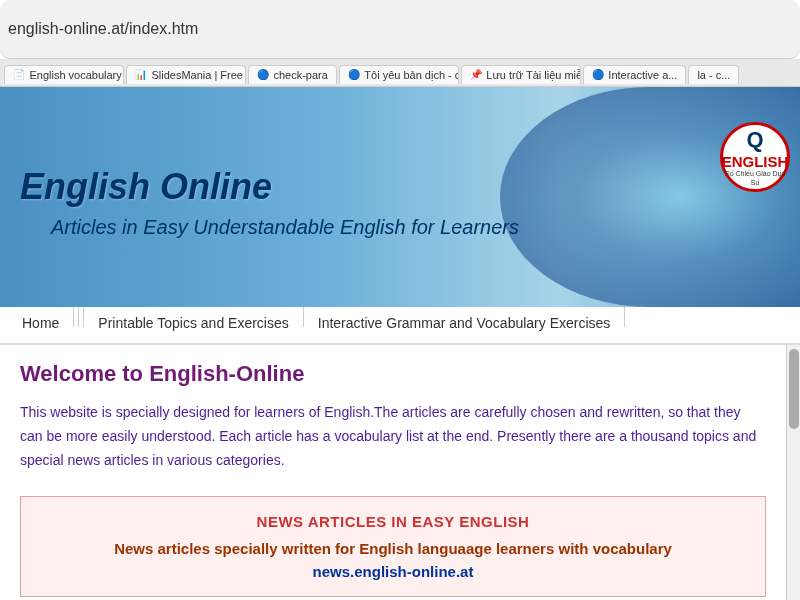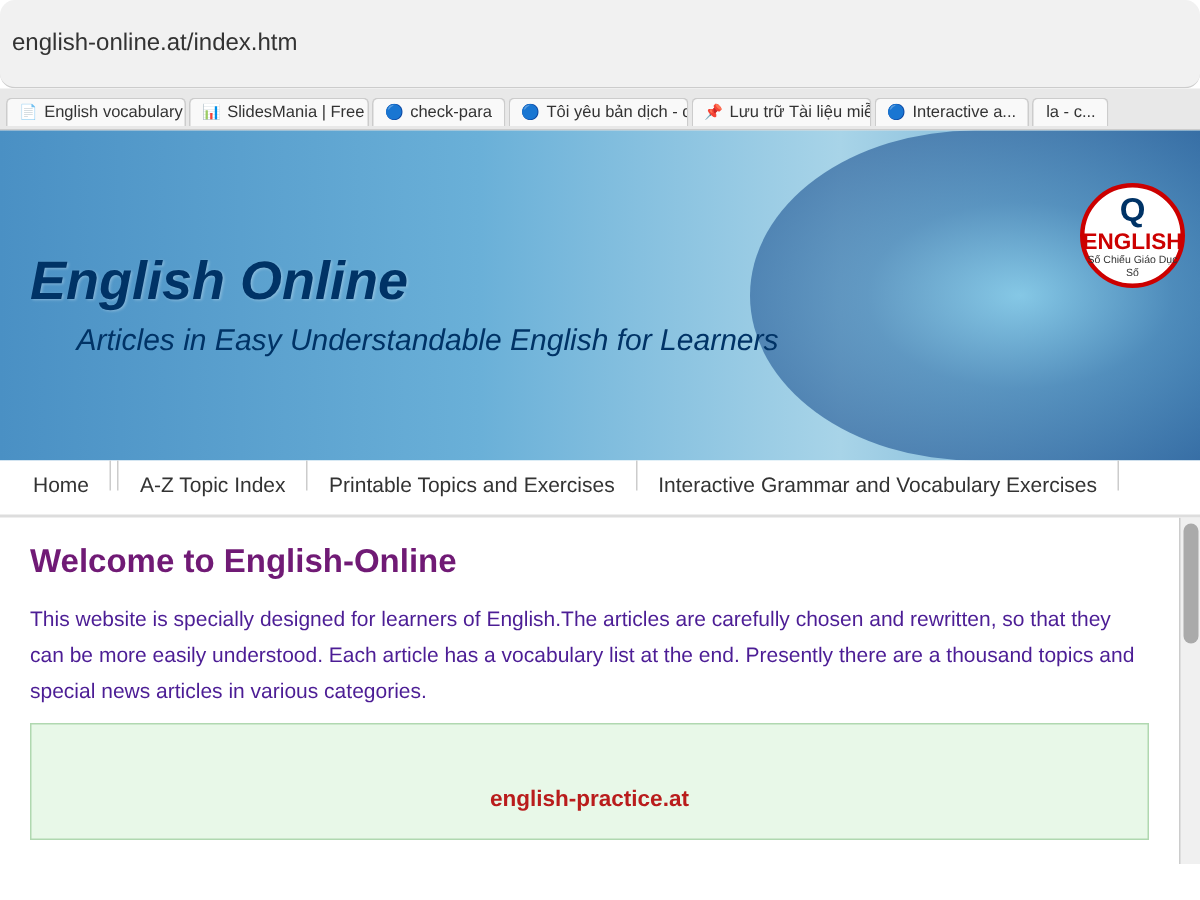--- a/index.html
+++ b/index.html
@@ -278,35 +278,39 @@
     <span class="logo-q">Q</span>
     <span class="logo-english">ENGLISH</span>
     <span class="logo-label">Số Chiếu Giáo Dục Số</span>
   </div>
 </div>
 
 <div class="nav">
   <a class="nav-item">Home</a>
   <div class="nav-divider"></div>
   <div class="nav-divider"></div>
-  <a class="nav-item">A-Z Topic Index</a>
   <div class="nav-divider"></div>
   <a class="nav-item">Printable Topics and Exercises</a>
   <div class="nav-divider"></div>
   <a class="nav-item">Interactive Grammar and Vocabulary Exercises</a>
   <div class="nav-divider"></div>
 
 </div>
 
 <div class="page-with-scroll">
   <div class="main-content">
 
     <h1 class="welcome-title">Welcome to English-Online</h1>
     <p class="welcome-text">This website is specially designed for learners of English.The articles are carefully chosen and rewritten, so that they can be more easily understood. Each article has a vocabulary list at the end. Presently there are a thousand topics and special news articles in various categories.</p>
 
+    <div class="news-box">
+      <div class="news-title">NEWS ARTICLES IN EASY ENGLISH</div>
+      <div class="news-desc">News articles specially written for English languaage learners with vocabulary</div>
+      <a class="news-link">news.english-online.at</a>
+    </div>
 
     <div class="pdf-box">
       <div class="pdf-text">
         <br>
         <a class="pdf-link">english-practice.at</a>
       </div>
     </div>
 
   </div>
 

